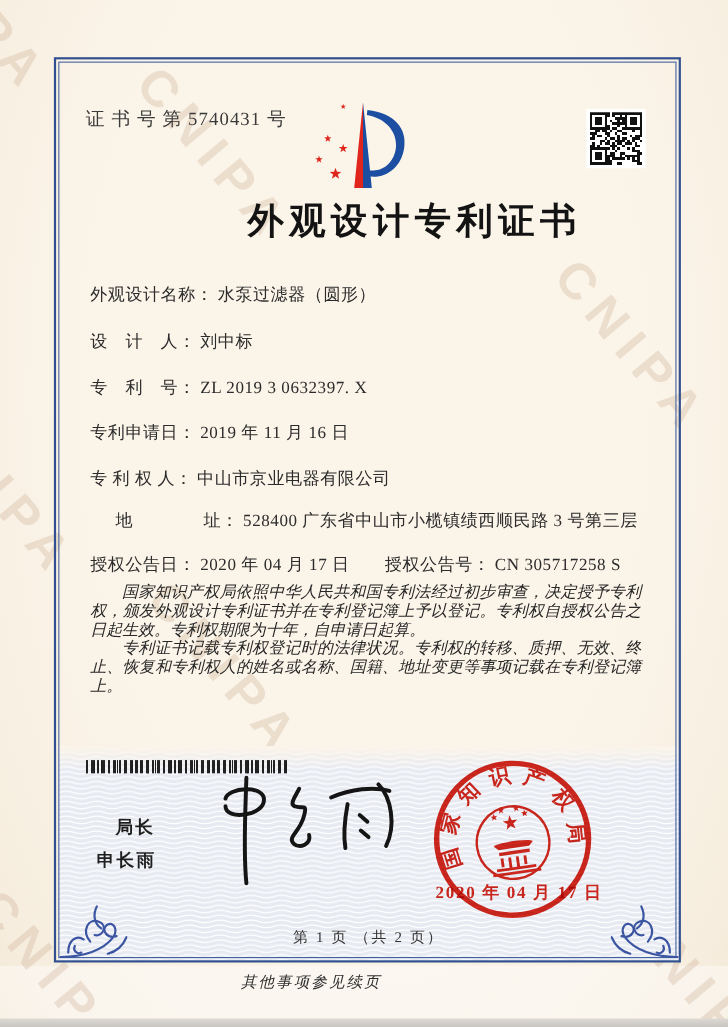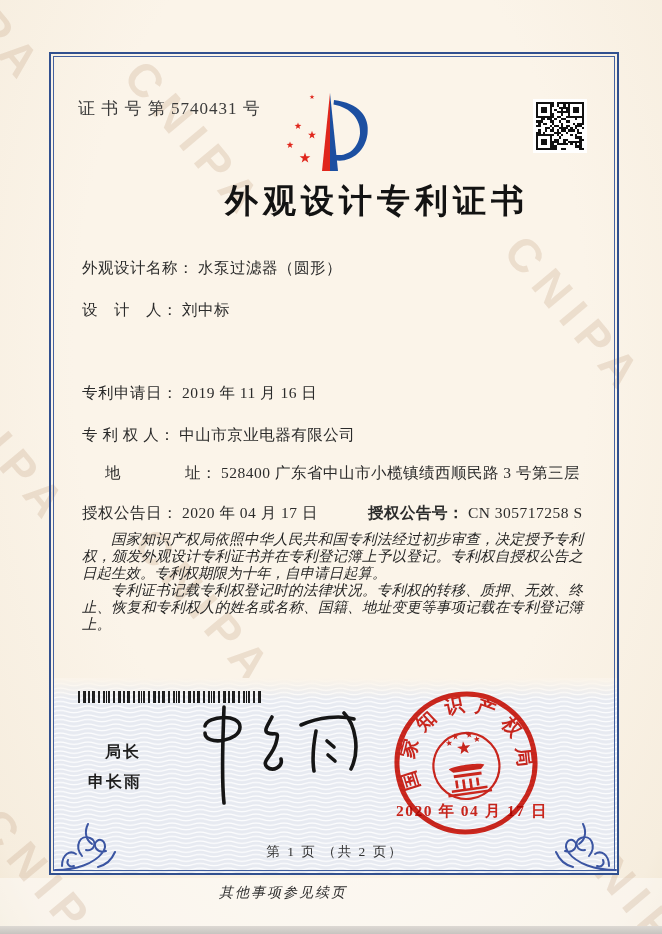--- a/index.html
+++ b/index.html
@@ -22,21 +22,21 @@
   .frame-inner{position:absolute;inset:2px;border:1.5px solid #44619f;}
   .guilloche{position:absolute;left:53px;top:678px;width:566px;height:196px;}
   .certno{position:absolute;left:78px;top:97px;font-size:17px;letter-spacing:1px;color:#3a3a3a;}
   .logo{position:absolute;left:283px;top:91px;}
   .qr{position:absolute;left:533px;top:99px;width:54px;height:54px;background:#fff;
     padding:3px;box-sizing:border-box;}
   .title{position:absolute;left:50px;top:179px;width:570px;text-align:center;
     font-size:33px;font-weight:bold;letter-spacing:5px;color:#131313;padding-left:42px;}
   .field{position:absolute;left:82px;font-size:15.5px;letter-spacing:0.5px;color:#2b2b2b;white-space:nowrap;}
   .flabel{margin-right:4px;}
-  .grant2{margin-left:50px;font-weight:bold;}
+  .grant2{margin-left:32px;}
   .body-text{position:absolute;left:82px;top:531px;width:501px;font-size:14.5px;
     line-height:17px;font-style:italic;color:#262626;text-align:justify;}
   .body-text p{margin:0;text-indent:2em;}
   .barcode{position:absolute;left:78px;top:691px;width:183px;height:12px;
     background-image:repeating-linear-gradient(90deg,#222 0 2px,rgba(0,0,0,0) 2px 5px),
                      repeating-linear-gradient(90deg,#1a1a1a 0 1px,rgba(0,0,0,0) 1px 7px);}
   .officer-title{position:absolute;left:88px;top:742px;font-family:"Liberation Sans","DejaVu Sans",sans-serif;
     font-weight:bold;font-size:16px;color:#1f1f1f;letter-spacing:2px;margin-left:17px;}
   .officer-name{position:absolute;left:88px;top:772px;font-family:"Liberation Sans","DejaVu Sans",sans-serif;
     font-weight:bold;font-size:16px;color:#1f1f1f;letter-spacing:2px;}
@@ -257,20 +257,23 @@
   </div>
 
   <div class="title">外观设计专利证书</div>
 
   <div class="field" style="top:258px;">
     <span class="flabel">外观设计名称：</span><span class="fvalue">水泵过滤器（圆形）</span>
   </div>
   <div class="field" style="top:300px;">
     <span class="flabel">设　计　人：</span><span class="fvalue">刘中标</span>
   </div>
+  <div class="field" style="top:342px;">
+    <span class="flabel">专　利　号：</span><span class="fvalue">ZL 2019 3 0632397. X</span>
+  </div>
   <div class="field" style="top:383px;">
     <span class="flabel">专利申请日：</span><span class="fvalue">2019 年 11 月 16 日</span>
   </div>
   <div class="field" style="top:425px;">
     <span class="flabel">专 利 权 人：</span><span class="fvalue">中山市京业电器有限公司</span>
   </div>
   <div class="field" style="top:463px;margin-left:23px;">
     <span class="flabel">地　　　　址：</span><span class="fvalue">528400 广东省中山市小榄镇绩西顺民路 3 号第三层</span>
   </div>
   <div class="field" style="top:503px;">

